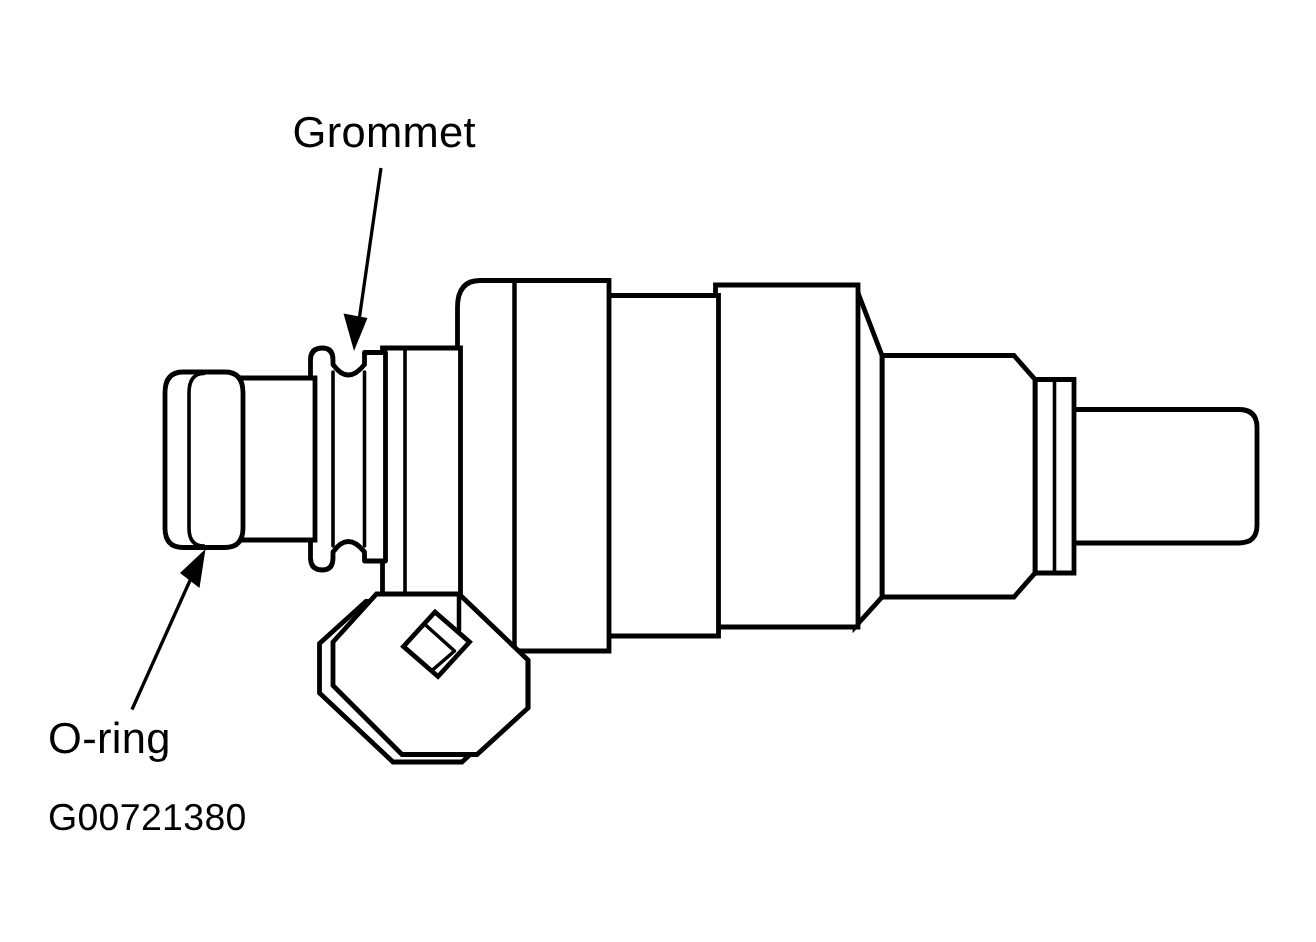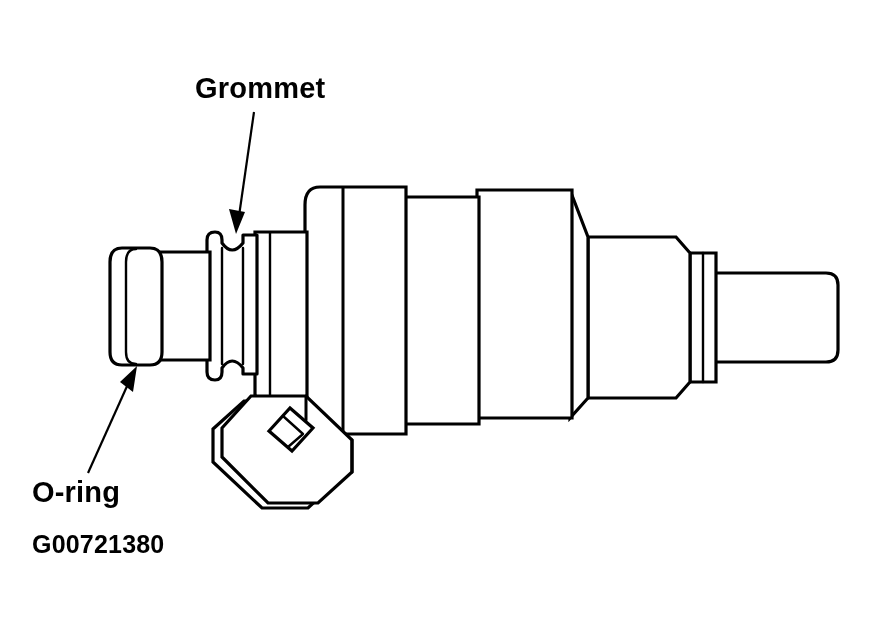--- a/index.html
+++ b/index.html
@@ -10,21 +10,20 @@
   }
   body {
     font-family: "Liberation Sans", sans-serif;
   }
   #page {
     position: relative;
     width: 877px;
     height: 628px;
     background: #ffffff;
     overflow: hidden;
-    font-weight: bold;
   }
   #figure-svg {
     position: absolute;
     top: 0;
     left: 0;
     width: 877px;
     height: 628px;
     display: block;
   }
   .outline {

